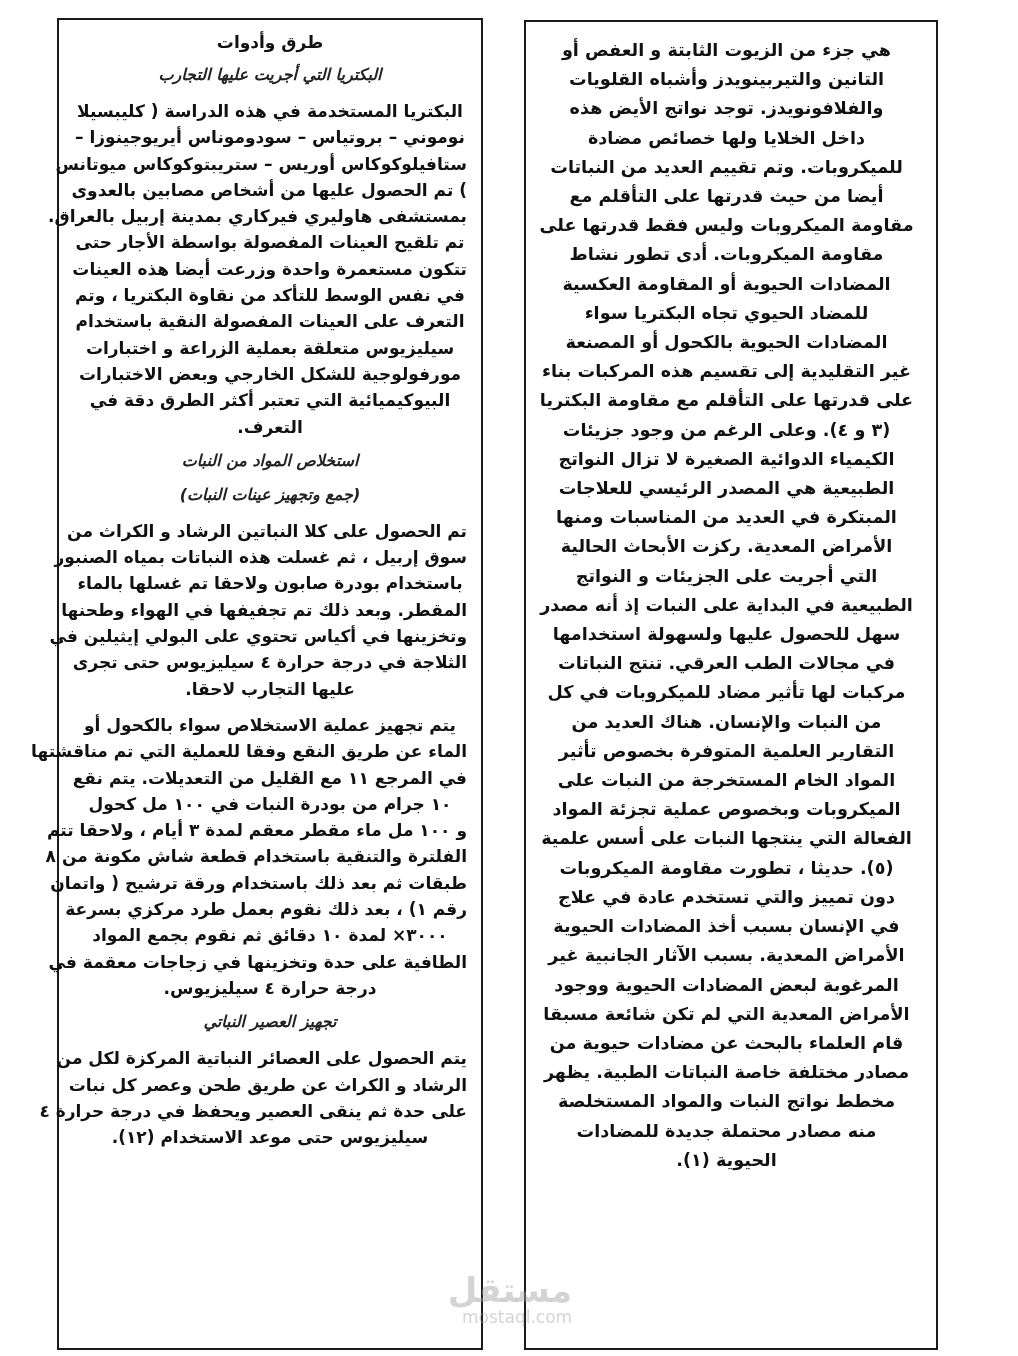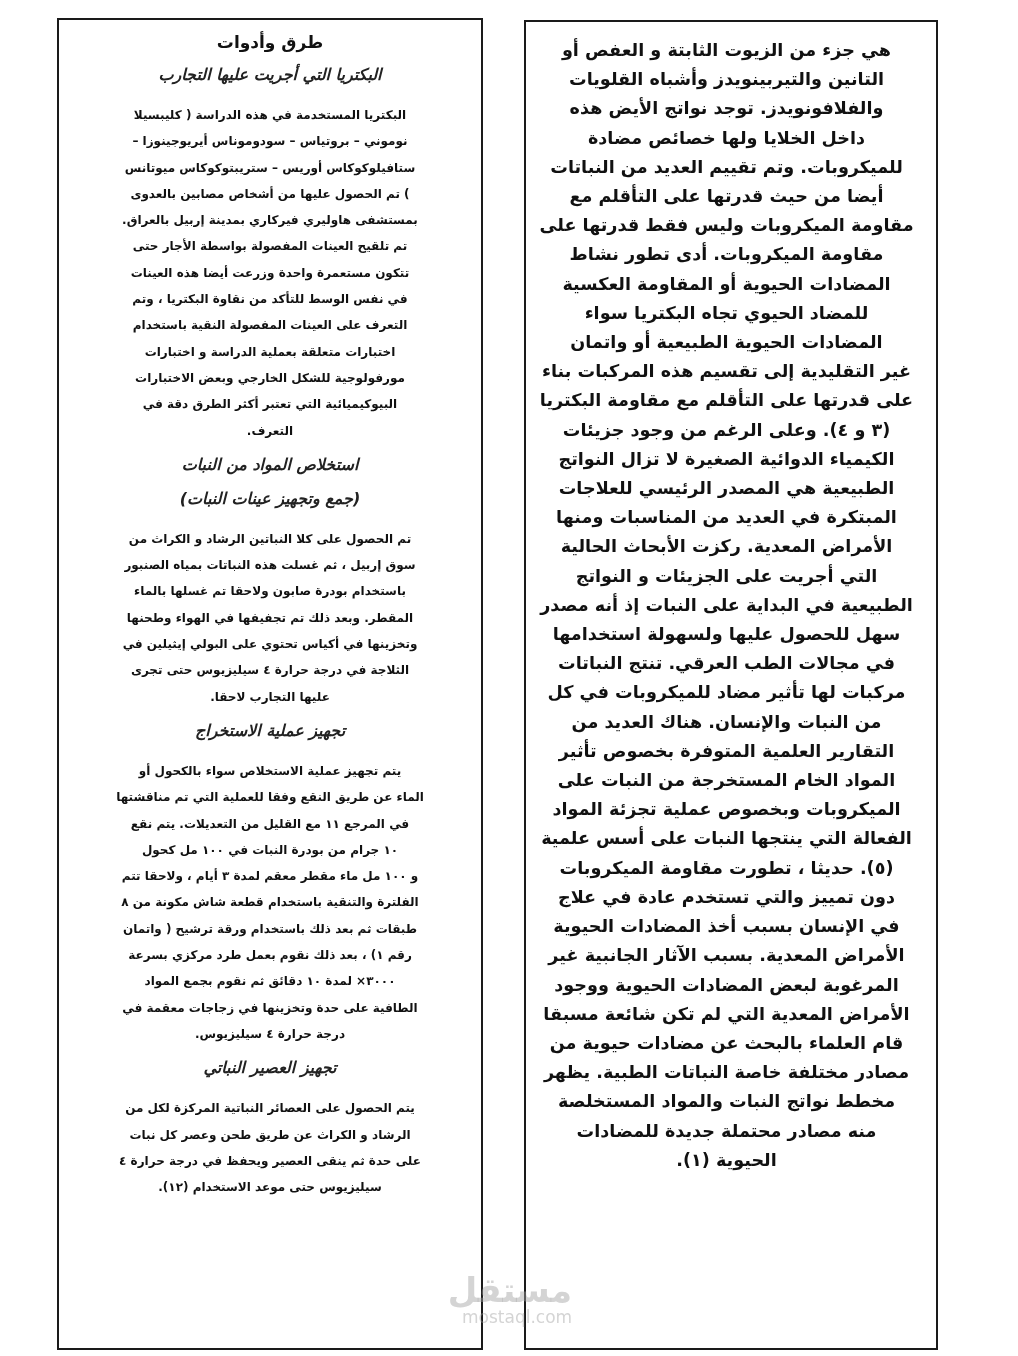--- a/index.html
+++ b/index.html
@@ -45,24 +45,24 @@
   }
   .sub-heading {
     font-size: 16px;
     font-style: italic;
     font-weight: bold;
     line-height: 22px;
     margin: 8px 0 12px 0;
     color: #222222;
   }
   .left-para {
-    font-size: 12px;
+    font-size: 17px;
     font-weight: bold;
     line-height: 26.3px;
-    margin: 16px 0 10px 0;
+    margin: 0 0 10px 0;
   }
   .right-para {
     font-size: 17.6px;
     font-weight: bold;
     line-height: 29.2px;
     margin: 0;
   }
   .line {
     display: block;
     white-space: nowrap;
@@ -101,21 +101,21 @@
     <div class="left-para">
         <span class="line">البكتريا المستخدمة في هذه الدراسة ( كليبسيلا</span>
         <span class="line">نوموني – بروتياس – سودوموناس أيريوجينوزا –</span>
         <span class="line">ستافيلوكوكاس أوريس – ستريبتوكوكاس ميوتانس</span>
         <span class="line">) تم الحصول عليها من أشخاص مصابين بالعدوى</span>
         <span class="line">بمستشفى هاوليري فيركاري بمدينة إربيل بالعراق.</span>
         <span class="line">تم تلقيح العينات المفصولة بواسطة الأجار حتى</span>
         <span class="line">تتكون مستعمرة واحدة وزرعت أيضا هذه العينات</span>
         <span class="line">في نفس الوسط للتأكد من نقاوة البكتريا ، وتم</span>
         <span class="line">التعرف على العينات المفصولة النقية باستخدام</span>
-        <span class="line">اختبارات متعلقة بعملية الدراسة و اختبارات</span>
+        <span class="line">سيليزيوس متعلقة بعملية الزراعة و اختبارات</span>
         <span class="line">مورفولوجية للشكل الخارجي وبعض الاختبارات</span>
         <span class="line">البيوكيميائية التي تعتبر أكثر الطرق دقة في</span>
         <span class="line">التعرف.</span>
       </div>
   </div>
 
   <div>
     <div class="sub-heading">استخلاص المواد من النبات</div>
   </div>
 
@@ -126,21 +126,20 @@
         <span class="line">سوق إربيل ، ثم غسلت هذه النباتات بمياه الصنبور</span>
         <span class="line">باستخدام بودرة صابون ولاحقا تم غسلها بالماء</span>
         <span class="line">المقطر. وبعد ذلك تم تجفيفها في الهواء وطحنها</span>
         <span class="line">وتخزينها في أكياس تحتوي على البولي إيثيلين في</span>
         <span class="line">الثلاجة في درجة حرارة ٤ سيليزيوس حتى تجرى</span>
         <span class="line">عليها التجارب لاحقا.</span>
       </div>
   </div>
 
   <div>
-    <div class="sub-heading">تجهيز عملية الاستخراج</div>
     <div class="left-para">
         <span class="line">يتم تجهيز عملية الاستخلاص سواء بالكحول أو</span>
         <span class="line">الماء عن طريق النقع وفقا للعملية التي تم مناقشتها</span>
         <span class="line">في المرجع ١١ مع القليل من التعديلات. يتم نقع</span>
         <span class="line">١٠ جرام من بودرة النبات في ١٠٠ مل كحول</span>
         <span class="line">و ١٠٠ مل ماء مقطر معقم لمدة ٣ أيام ، ولاحقا تتم</span>
         <span class="line">الفلترة والتنقية باستخدام قطعة شاش مكونة من ٨</span>
         <span class="line">طبقات ثم بعد ذلك باستخدام ورقة ترشيح ( واتمان</span>
         <span class="line">رقم ١) ، بعد ذلك نقوم بعمل طرد مركزي بسرعة</span>
         <span class="line">٣٠٠٠× لمدة ١٠ دقائق ثم نقوم بجمع المواد</span>
@@ -165,21 +164,21 @@
       <span class="line">هي جزء من الزيوت الثابتة و العفص أو</span>
       <span class="line">التانين والتيربينويدز وأشباه القلويات</span>
       <span class="line">والفلافونويدز. توجد نواتج الأيض هذه</span>
       <span class="line">داخل الخلايا ولها خصائص مضادة</span>
       <span class="line">للميكروبات. وتم تقييم العديد من النباتات</span>
       <span class="line">أيضا من حيث قدرتها على التأقلم مع</span>
       <span class="line">مقاومة الميكروبات وليس فقط قدرتها على</span>
       <span class="line">مقاومة الميكروبات. أدى تطور نشاط</span>
       <span class="line">المضادات الحيوية أو المقاومة العكسية</span>
       <span class="line">للمضاد الحيوي تجاه البكتريا سواء</span>
-      <span class="line">المضادات الحيوية الطبيعية أو واتمان</span>
+      <span class="line">المضادات الحيوية بالكحول أو المصنعة</span>
       <span class="line">غير التقليدية إلى تقسيم هذه المركبات بناء</span>
       <span class="line">على قدرتها على التأقلم مع مقاومة البكتريا</span>
       <span class="line">(٣ و ٤). وعلى الرغم من وجود جزيئات</span>
       <span class="line">الكيمياء الدوائية الصغيرة لا تزال النواتج</span>
       <span class="line">الطبيعية هي المصدر الرئيسي للعلاجات</span>
       <span class="line">المبتكرة في العديد من المناسبات ومنها</span>
       <span class="line">الأمراض المعدية. ركزت الأبحاث الحالية</span>
       <span class="line">التي أجريت على الجزيئات و النواتج</span>
       <span class="line">الطبيعية في البداية على النبات إذ أنه مصدر</span>
       <span class="line">سهل للحصول عليها ولسهولة استخدامها</span>

